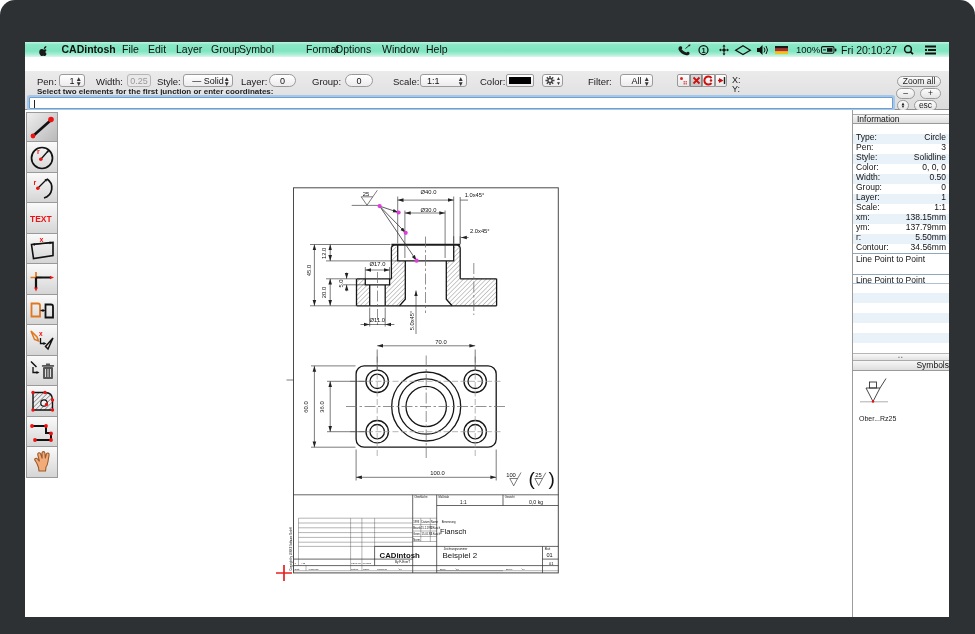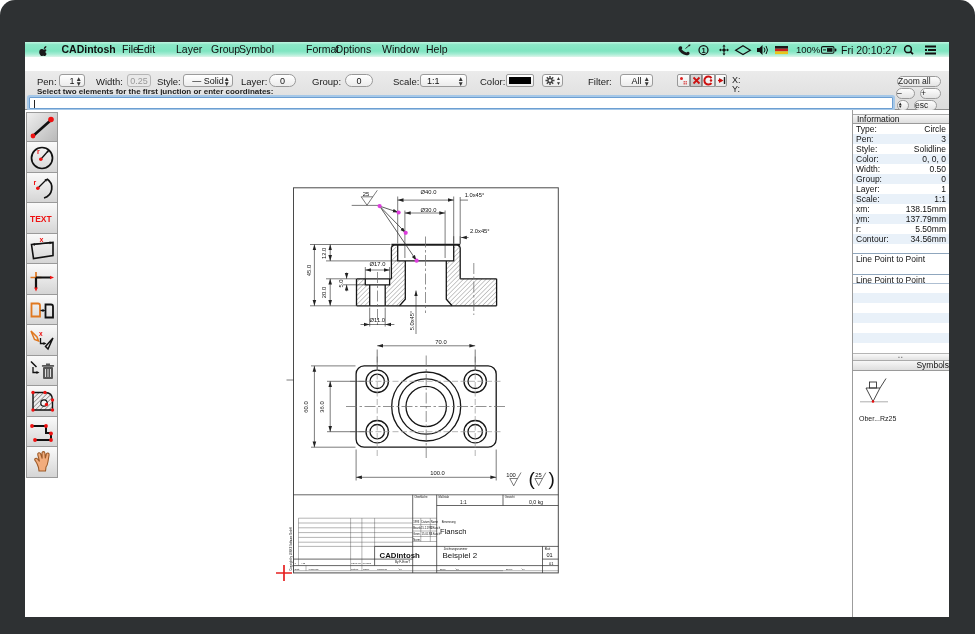--- a/index.html
+++ b/index.html
@@ -17,45 +17,45 @@
 #wtitle{position:absolute;left:438px;top:1.5px;font-size:10px;color:#333}
 
 #toolbar{position:absolute;left:0;top:29px;width:924px;height:39px;background:linear-gradient(#ebebeb,#dcdcdc);border-bottom:1px solid #8f8f8f;font-size:9.5px;color:#1a1a1a}
 .tlab{position:absolute;top:4.5px}
 .ctrl{position:absolute;top:3px;height:13px;background:linear-gradient(#fff,#ececec);border:1px solid #9b9b9b;border-radius:3px;font-size:9px;color:#111;text-align:center;line-height:12px}
 .pill{position:absolute;top:3px;height:13px;background:linear-gradient(#fff,#ececec);border:1px solid #999;border-radius:7px;font-size:9px;color:#111;text-align:center;line-height:12px}
 .updn{position:absolute;right:2px;top:2px;font-size:6.5px;line-height:4.5px;color:#333}
 #msg{position:absolute;left:12px;top:15.5px;font-size:8px;font-weight:bold;color:#222}
 #cmdinput{position:absolute;left:4px;top:26px;width:864px;height:12px;background:#fff;border:1px solid #6d9fd2;box-shadow:0 0 0 2px #a6c8e8;border-radius:1px}
 #caret{position:absolute;left:4px;top:1.5px;width:1px;height:8px;background:#222}
-.rbtn{position:absolute;height:11px;background:linear-gradient(#fdfdfd,#e4e4e4);border:1px solid #9a9a9a;border-radius:6px;font-size:8.5px;color:#222;text-align:left;line-height:9px}
+.rbtn{position:absolute;height:11px;background:linear-gradient(#fdfdfd,#e4e4e4);border:1px solid #9a9a9a;border-radius:6px;font-size:8.5px;color:#222;text-align:center;line-height:9px}
 
 #content{position:absolute;left:0;top:68px;width:924px;height:507px;background:#fff}
 
 #palette{position:absolute;left:1px;top:1.5px;width:31.5px}
 .pbtn{width:31.5px;height:30.5px;background:linear-gradient(#fafafa,#d5d5d5);border:1px solid #9a9a9a;border-top:none;position:relative}
 .pbtn:first-child{border-top:1px solid #9a9a9a}
 .pbtn.sel{background:linear-gradient(135deg,#efefef,#b9b9b9)}
 .pbtn svg{position:absolute;left:0;top:0}
 
 #rpanel{position:absolute;left:827px;top:0;width:97px;height:507px;background:#fff;border-left:1px solid #9c9c9c}
 .phead{position:relative;height:10px;background:linear-gradient(#f7f7f7,#dedede);border-top:1px solid #aaa;border-bottom:1px solid #9a9a9a;font-size:8.5px;color:#111;line-height:9px}
-.irow{height:10.05px;font-size:8.5px;line-height:10px;color:#111;padding:0 3px 0 3px;display:flex;justify-content:space-between}
+.irow{height:10.05px;font-size:8.5px;line-height:10px;color:#111;padding:8px 3px 0 3px;display:flex;justify-content:space-between}
 .alt{background:#e9f1f9}
 .lp{font-size:8.5px;line-height:10px;color:#111;padding-left:3px}
 </style></head><body>
 <div id="bezel"></div>
 <div id="screen">
   <div id="menubar">
     <svg style="position:absolute;left:13px;top:2.5px" width="11" height="11" viewBox="0 0 11 11">
         <path d="M8.3 1.1c-.6.04-1.4.43-1.85.95-.4.47-.75 1.2-.62 1.9.7.05 1.43-.36 1.86-.88.43-.52.73-1.23.61-1.97zM8.1 4.05c-1.02 0-1.45.63-2.16.63-.73 0-1.39-.6-2.27-.6C2.5 4.08 1.2 5.16 1.2 7.2c0 1.86 1.69 3.93 2.6 3.93.55.01.69-.35 1.44-.36.76-.01.87.36 1.43.35.63-.01 1.12-.7 1.48-1.25.26-.39.36-.59.56-1.03-1.47-.56-1.7-2.64-.14-3.5-.44-.55-1.27-1.29-2.47-1.29z" fill="#1a1a1a"></path>
       </svg>
     <span class="b" style="left:36.5px">CADintosh</span>
     <span style="left:97px">File</span>
-    <span style="left:112px">Edit</span>
+    <span style="left:123px">Edit</span>
     <span style="left:151px">Layer</span>
     <span style="left:186px">Group</span>
     <span style="left:214px">Symbol</span>
     <span style="left:281px">Format</span>
     <span style="left:310px">Options</span>
     <span style="left:357px">Window</span>
     <span style="left:401px">Help</span>
     <svg style="position:absolute;left:652px;top:2px" width="260" height="12" viewBox="0 0 260 12">
       <path d="M1.6 5.8 C1 3.6 2.2 2.3 3.4 2.2 C4.4 2.1 5.1 2.8 5.2 3.7 C5.3 4.4 5 4.9 4.5 5.3 C5.8 6.9 7.6 8 9.6 8.5 C10 7.9 10.6 7.6 11.3 7.8 C12.2 8 12.8 8.9 12.5 9.8 C12.2 11 10.9 11.5 9.2 11.2 C5.8 10.6 2.6 8.4 1.6 5.8z" fill="#1a1a1a"></path>
       <path d="M8.5 4.5 L12.8 1" stroke="#1a1a1a" stroke-width="0.9" fill="none"></path>

